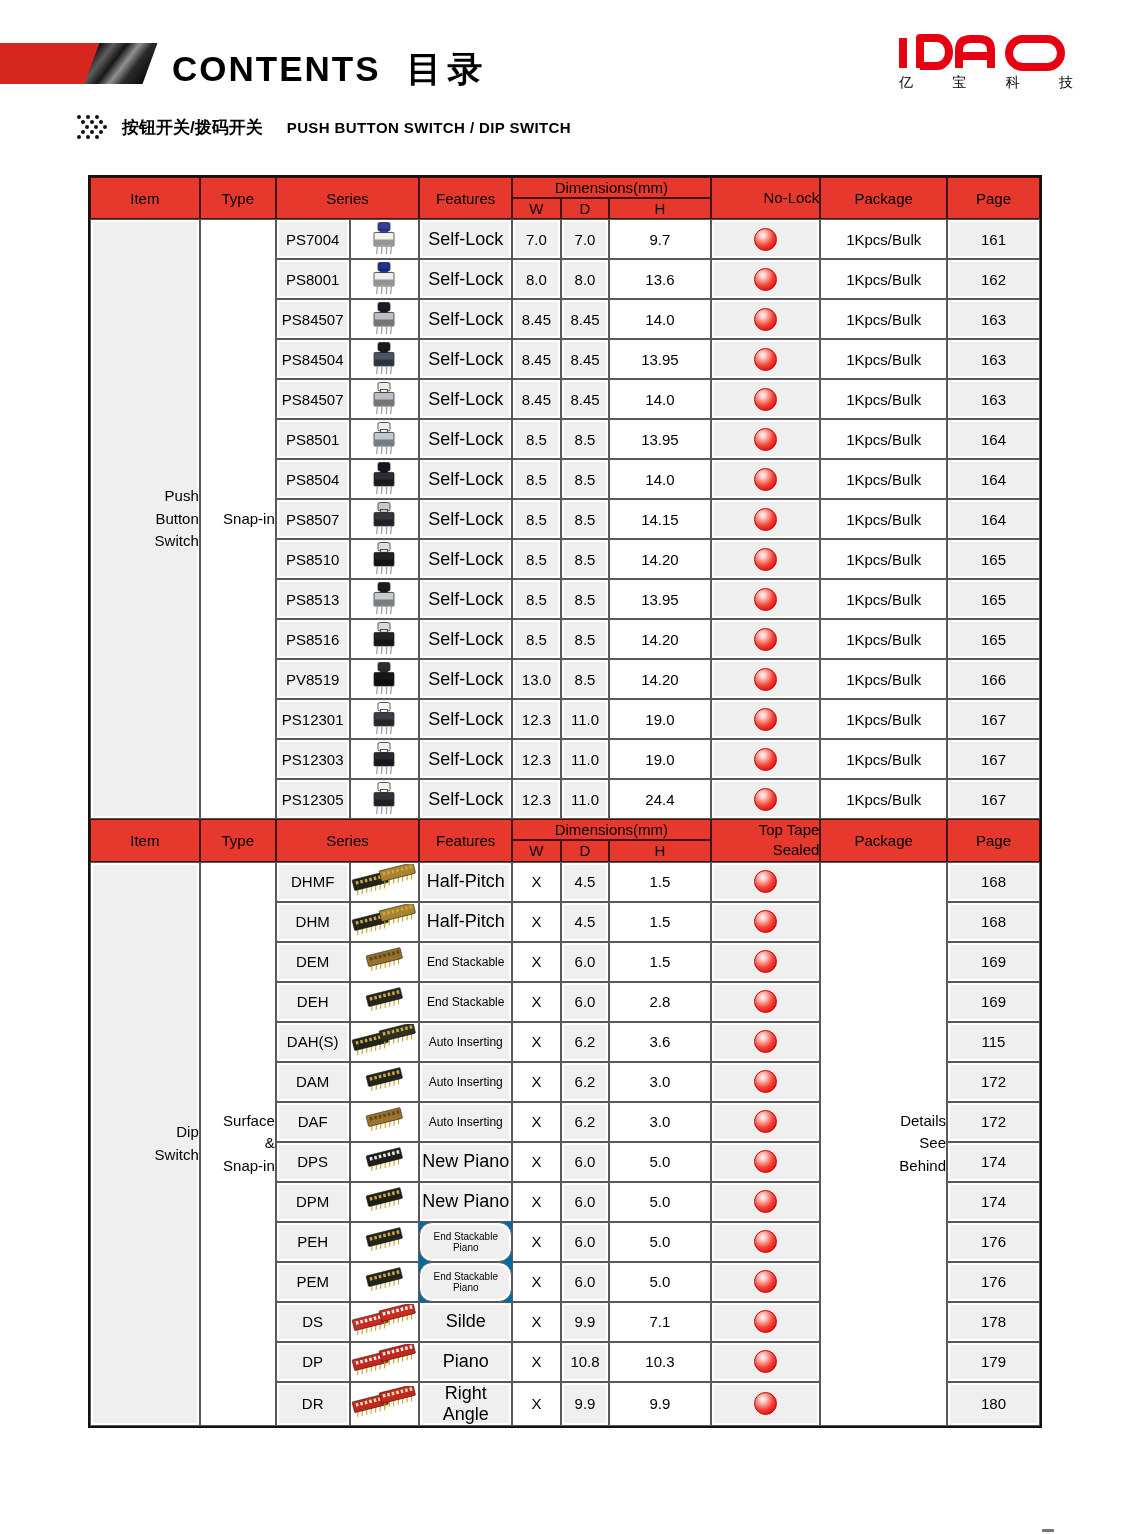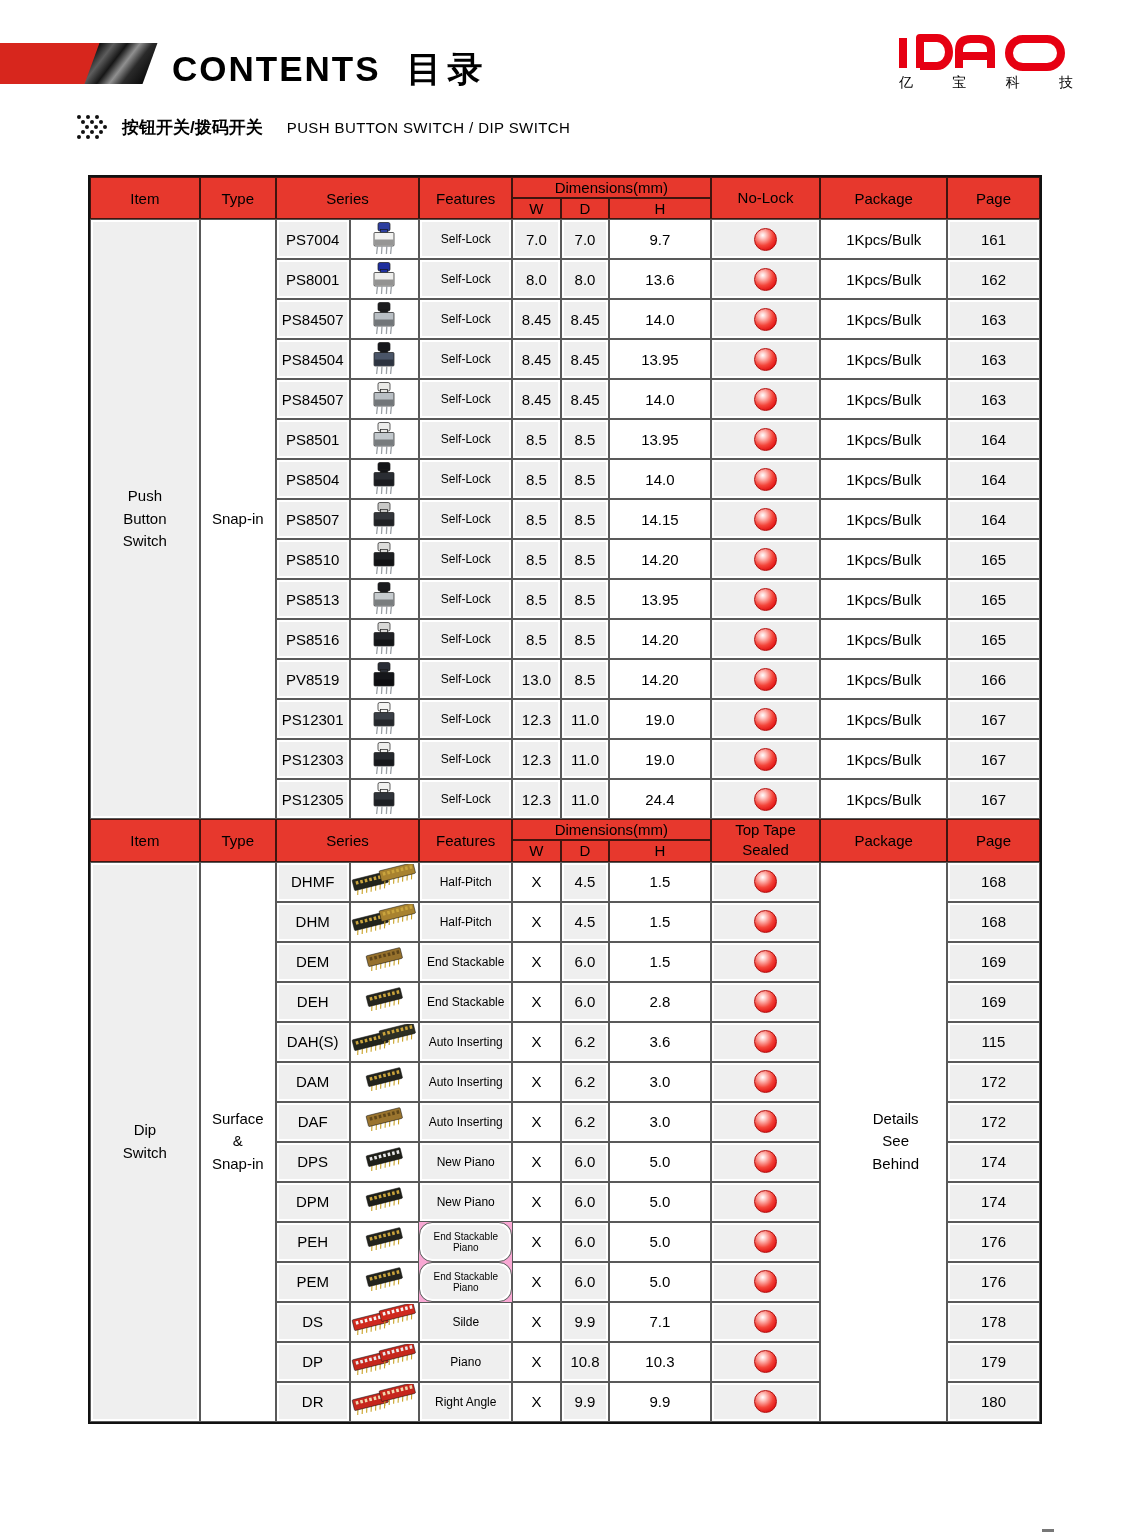--- a/index.html
+++ b/index.html
@@ -14,33 +14,33 @@
     transform:skewX(-20deg);
     background:linear-gradient(112deg,#0b0b0b 0%,#5d5d5d 20%,#161616 38%,#909090 55%,#2a2a2a 72%,#0b0b0b 100%);}
   .page-title{position:absolute;top:46px;left:172px;font-size:35px;font-weight:bold;
     letter-spacing:2px;white-space:nowrap;}
   .page-title .cn{margin-left:26px;letter-spacing:6px;}
   .logo{position:absolute;top:34px;left:893px;width:186px;text-align:center;}
   .logo-sub{display:flex;justify-content:space-between;padding:0 6px;font-size:14px;margin-top:2px;}
   .sr{position:absolute;width:1px;height:1px;overflow:hidden;clip:rect(0 0 0 0);}
   .subtitle{position:absolute;top:114px;left:76px;display:flex;align-items:center;}
   .sub-cn{font-size:17px;font-weight:bold;margin-left:12px;white-space:nowrap;}
-  .sub-en{font-size:15px;font-weight:normal;letter-spacing:0.4px;margin-left:24px;white-space:nowrap;}
+  .sub-en{font-size:15px;font-weight:bold;letter-spacing:0.4px;margin-left:24px;white-space:nowrap;}
   
-  .table-wrap{position:absolute;top:175px;left:88px;width:950px;border:2px solid #111;background:#f9a8d4;}
+  .table-wrap{position:absolute;top:175px;left:88px;width:950px;border:2px solid #111;background:#0369a1;}
   table{border-collapse:separate;border-spacing:0;width:100%;table-layout:fixed;}
   th{background:#e7382d;border:1px solid #40140e;font-weight:normal;font-size:15px;
      color:#000;padding:0;text-align:center;}
   thead tr{height:21px;}
   td{border:1px solid #595959;box-shadow:inset 0 0 0 2px #fff;text-align:center;
      font-size:15px;height:38px;padding:0;vertical-align:middle;background:#fff;}
   td.g{background:#efefef;}
   td.w{background:#ffffff;}
-  .pre{white-space:pre-line;line-height:1.5;}
-  .feat{font-size:12px;}
+  .pre{white-space:pre-line;line-height:1.5;text-align:right;}
+  .feat{font-size:18px;}
   .feat.sm{font-size:12px;margin-left:27px;}
   .feat.xs{font-size:10px;border-radius:13px;}
   .item-label{font-size:15px;}
   .pkg-note{font-size:15px;padding-left:24px;}
   .ball{display:inline-block;width:21px;height:21px;border-radius:50%;
     border:1px solid #b30b0b;vertical-align:middle;
     background:radial-gradient(circle at 37% 30%, #ffffff 0%, #ffc9c5 16%, #f4453a 52%, #e01414 78%, #c40d0d 100%);}
   .icon-svg{display:block;margin:0 auto;}
   .footer-mark{position:absolute;left:1042px;top:1529px;width:12px;height:3px;background:#777;}
 </style>

